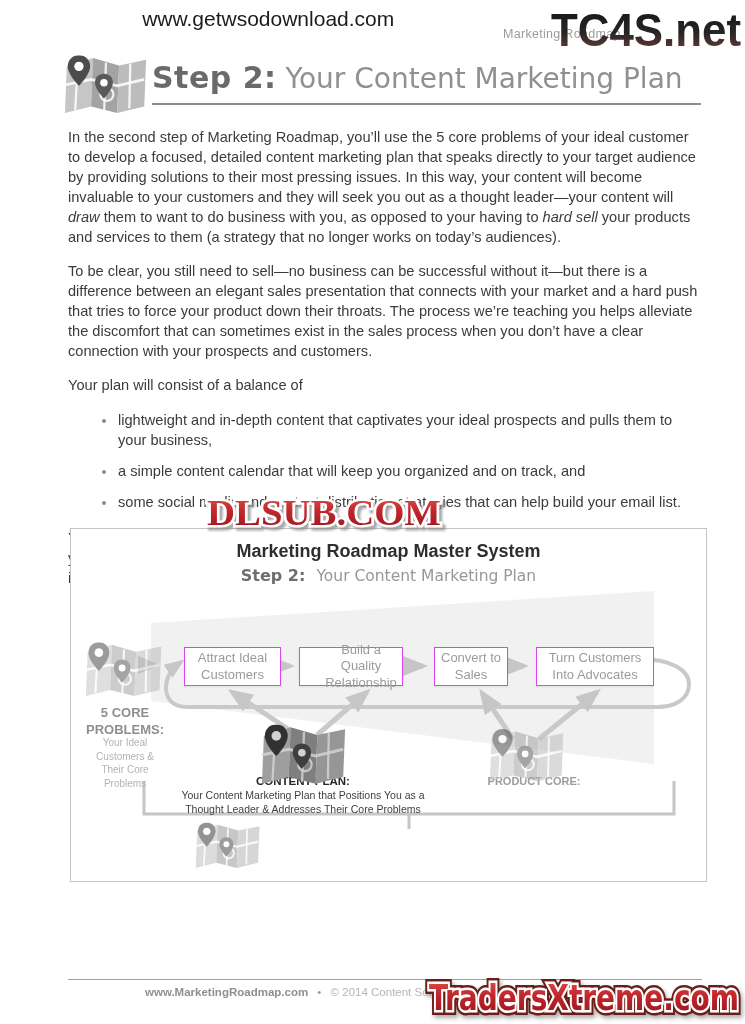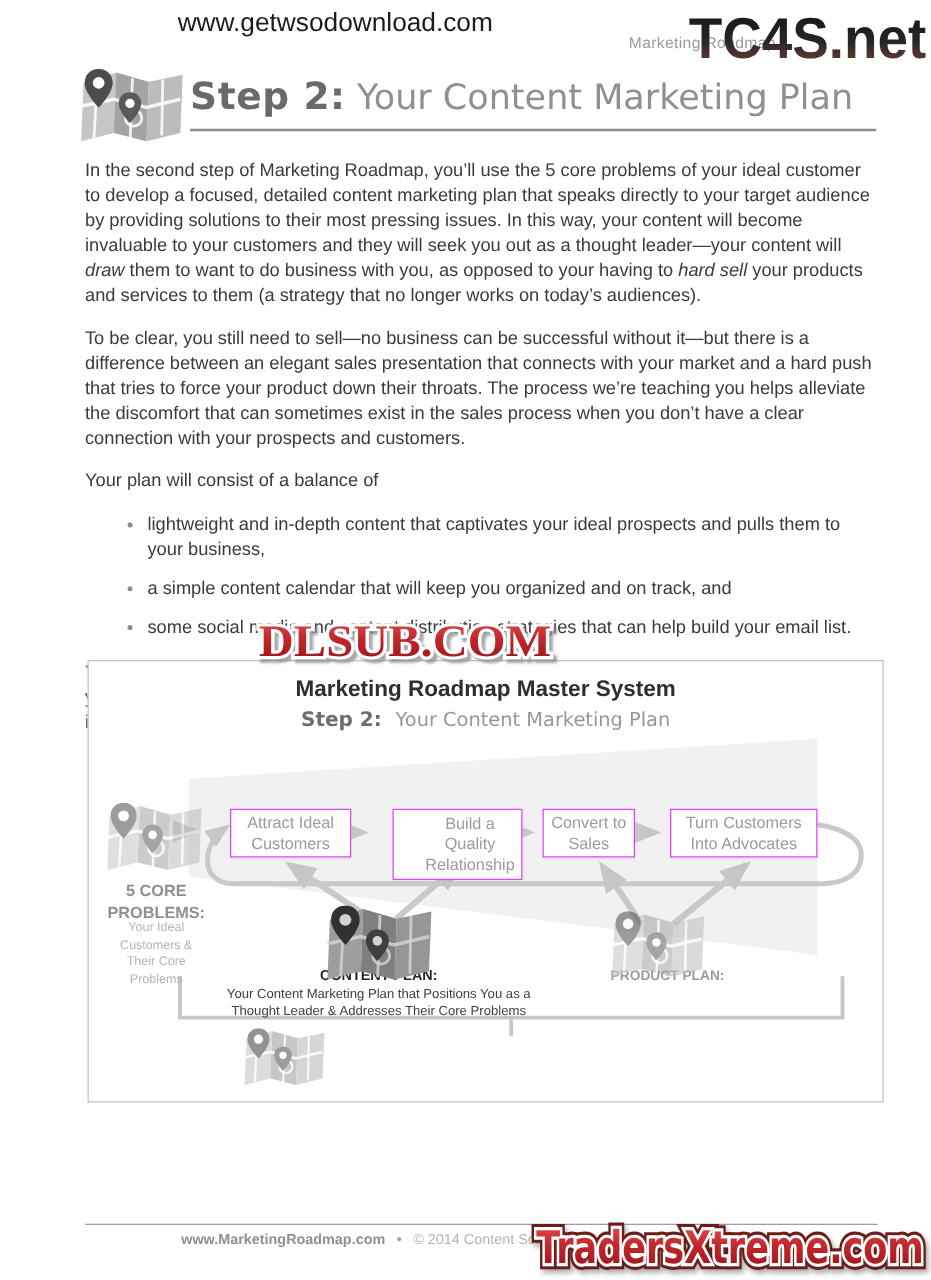--- a/index.html
+++ b/index.html
@@ -37,21 +37,21 @@
            color:#2e2e2e;}
   .d-subtitle{position:absolute;top:37px;left:0;width:100%;text-align:center;white-space:nowrap;
               font-family:"DejaVu Sans",sans-serif;}
   .d-subtitle .step-b{font-size:16px;font-weight:bold;color:#6e6e6e;}
   .d-subtitle .step-l{font-size:15.5px;color:#979797;margin-left:6px;}
   .d-art{position:absolute;top:0;left:0;z-index:0;}
   .fbox{position:absolute;z-index:1;background:#fff;border:1px solid #d946ef;box-shadow:0 1px 2px rgba(0,0,0,.07);
         display:flex;align-items:center;justify-content:center;text-align:center;
         font-size:13px;line-height:1.25;color:#9b9b9b;box-sizing:border-box;}
   .fb1{left:113px;top:118px;width:97px;height:39px;}
-  .fb2{left:243px;top:118px;width:104px;height:57px;padding-left:20px;}
+  .fb2{left:228px;top:118px;width:104px;height:39px;padding-left:20px;}
   .fb3{left:363px;top:118px;width:74px;height:39px;}
   .fb4{left:465px;top:118px;width:118px;height:39px;}
   .map-ic{position:absolute;z-index:2;}
   .ic-core{left:14px;top:112px;width:78px;height:58px;opacity:.55;}
   .ic-content{left:190px;top:193px;width:86px;height:66px;filter:brightness(.78) contrast(1.15);}
   .ic-product{left:418px;top:198px;width:76px;height:58px;opacity:.55;}
   .ic-marketing{left:124px;top:291px;width:66px;height:52px;opacity:.6;}
   .core-label{position:absolute;z-index:1;left:8px;top:176px;width:92px;text-align:center;
               font-size:13px;font-weight:bold;color:#8f8f8f;line-height:1.3;}
   .core-sub{position:absolute;z-index:1;left:19px;top:207px;width:70px;text-align:center;
@@ -196,21 +196,21 @@
       </svg>
 
     <div class="core-label">5 CORE PROBLEMS:</div>
     <div class="core-sub">Your Ideal Customers &amp; Their Core Problems</div>
 
     <div class="plan plan-content">
       <div class="pl">CONTENT PLAN:</div>
       <div class="pd">Your Content Marketing Plan that Positions You as a Thought Leader &amp; Addresses Their Core Problems</div>
     </div>
     <div class="plan plan-product">
-      <div class="pl">PRODUCT PLAN:</div>
+      <div class="pl">PRODUCT CORE:</div>
     </div>
   </div>
 
   <div class="footer-rule"></div>
   <div class="footer-row">
     <span class="site">www.MarketingRoadmap.com</span>
     <span class="dot">•</span>
     <span class="copy">© 2014 Content Solutions</span>
   </div>
 

